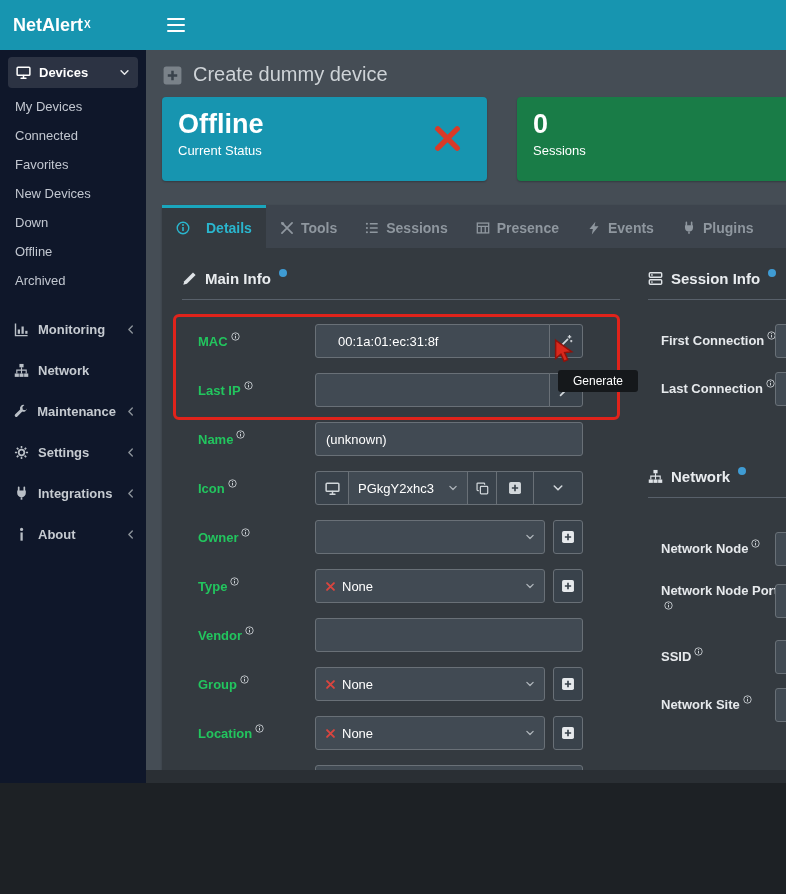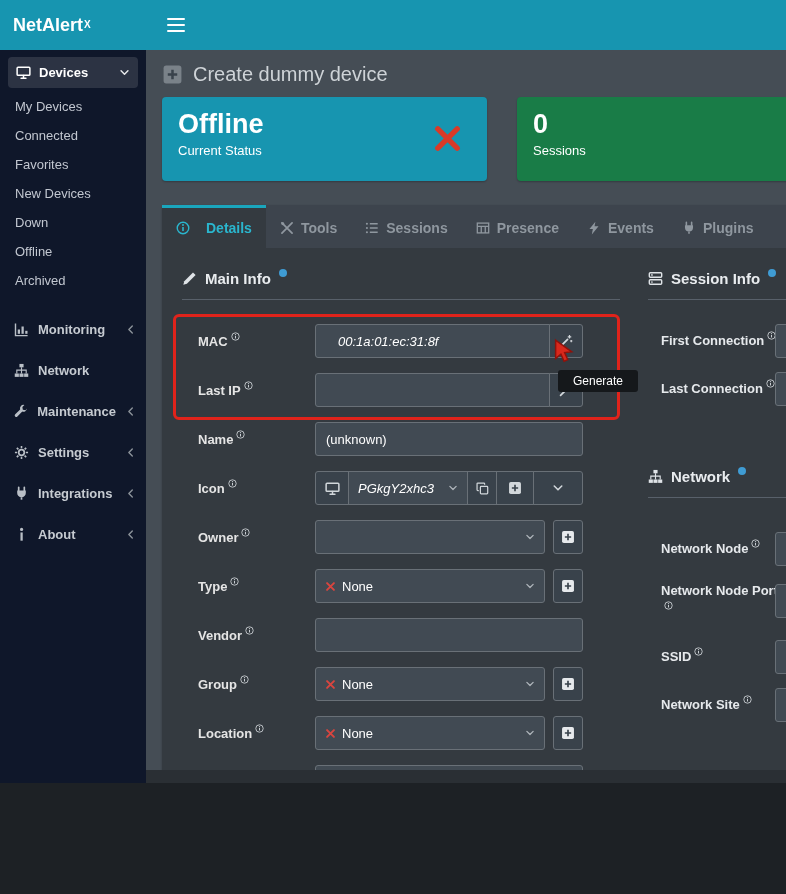--- a/index.html
+++ b/index.html
@@ -23,21 +23,21 @@
   .nav-devices .chevd { margin-left:auto; color:#e8eaec; }
   .sub-list { list-style:none; }
   .sub-list li { padding:7px 8px 7px 15px; color:#c2c7d0; font-size:13px; cursor:pointer; }
   .main-list { list-style:none; margin-top:14px; }
   .main-list li { display:flex; align-items:center; gap:9px; padding:13px 10px 13px 14px; color:#c6cbd1; font-weight:600; font-size:13px; cursor:pointer; }
   .main-list .ic { color:#b9bfc6; }
   .main-list .chevl { margin-left:auto; color:#8d949b; }
 
   
   .content { position:absolute; left:146px; top:50px; right:0; bottom:0; background:#454d55; }
-  .page-head { display:flex; align-items:center; gap:10px; padding:13px 16px; }
+  .page-head { display:flex; align-items:flex-end; gap:10px; padding:13px 16px; }
   .page-head .ph-icon { color:#7a8289; }
   .page-title { font-size:20px; font-weight:500; color:#ced3d7; }
 
   
   .boxes { position:absolute; left:16px; top:47px; display:flex; gap:30px; }
   .ibox { width:325px; height:84px; border-radius:4px; position:relative; padding:11px 16px; color:#fff; box-shadow:0 1px 2px rgba(0,0,0,.25); flex:none; }
   .ibox.teal { background:#1795b0; }
   .ibox.green { background:#197c47; }
   .ibox .val { font-size:27px; font-weight:700; line-height:1.2; }
   .ibox .lbl { font-size:13px; margin-top:3px; }
@@ -53,34 +53,34 @@
   
   .sec-head { display:flex; align-items:center; gap:8px; color:#e9ecef; font-weight:700; font-size:15px; }
   .sec-head .ic { color:#dfe3e7; }
   .dot { width:8px; height:8px; border-radius:50%; background:#3f9cd4; align-self:flex-start; margin-top:-1px; cursor:pointer; }
   hr.sep { border:0; border-top:1px solid #58606a; margin:12px 0 24px; }
 
   
   .col-left { width:438px; }
   .frow { display:flex; align-items:center; margin-bottom:15px; padding-left:16px; }
   .frow.top { align-items:flex-start; }
-  .flabel { width:117px; flex:none; color:#e5e5e5; font-weight:700; font-size:13px; line-height:1.35; }
+  .flabel { width:117px; flex:none; color:#22c55e; font-weight:700; font-size:13px; line-height:1.35; }
   .frow.top .flabel { margin-top:7px; }
   sup.iinfo { margin-left:3px; color:#c9ced3; cursor:pointer; display:inline-block; vertical-align:5px; }
   .fctrl { width:268px; display:flex; align-items:center; }
 
   .inp { height:34px; width:100%; background:#414a53; border:1px solid #697077; border-radius:3px; color:#fff; font-size:13px; padding:0 10px; font-family:inherit; outline:none; }
   .inp.mac { padding-left:22px; }
   .sel { height:34px; background:#414a53; border:1px solid #697077; border-radius:3px; display:flex; align-items:center; gap:6px; padding:0 9px; color:#fff; font-size:13px; cursor:pointer; flex:none; }
   .sel .selval { overflow:hidden; white-space:nowrap; text-overflow:clip; }
   .sel .chevd { margin-left:auto; color:#aeb4ba; flex:none; }
   .sel .xred { color:#d9453f; flex:none; }
 
   .group { display:flex; width:100%; }
-  .group > * { border-radius:0;font-style:italic; }
+  .group > * { border-radius:0; }
   .group > :not(:first-child) { margin-left:-1px; }
   .group > :first-child { border-radius:3px 0 0 3px; }
   .group > :last-child { border-radius:0 3px 3px 0; }
   .gbtn { width:34px; height:34px; background:#39424b; border:1px solid #697077; display:flex; align-items:center; justify-content:center; color:#d2d7db; flex:none; }
   .w30{width:30px;} .w38{width:38px;} .w50{width:50px;} .w120{width:120px;}
   .abtn { width:30px; height:34px; margin-left:8px; background:#39424b; border:1px solid #697077; border-radius:3px; display:flex; align-items:center; justify-content:center; color:#e6e9ec; flex:none; }
   .sel.w230 { width:230px; }
 
   .txtwrap { position:relative; width:268px; }
   textarea.inp { height:52px; resize:none; padding-top:7px; }

